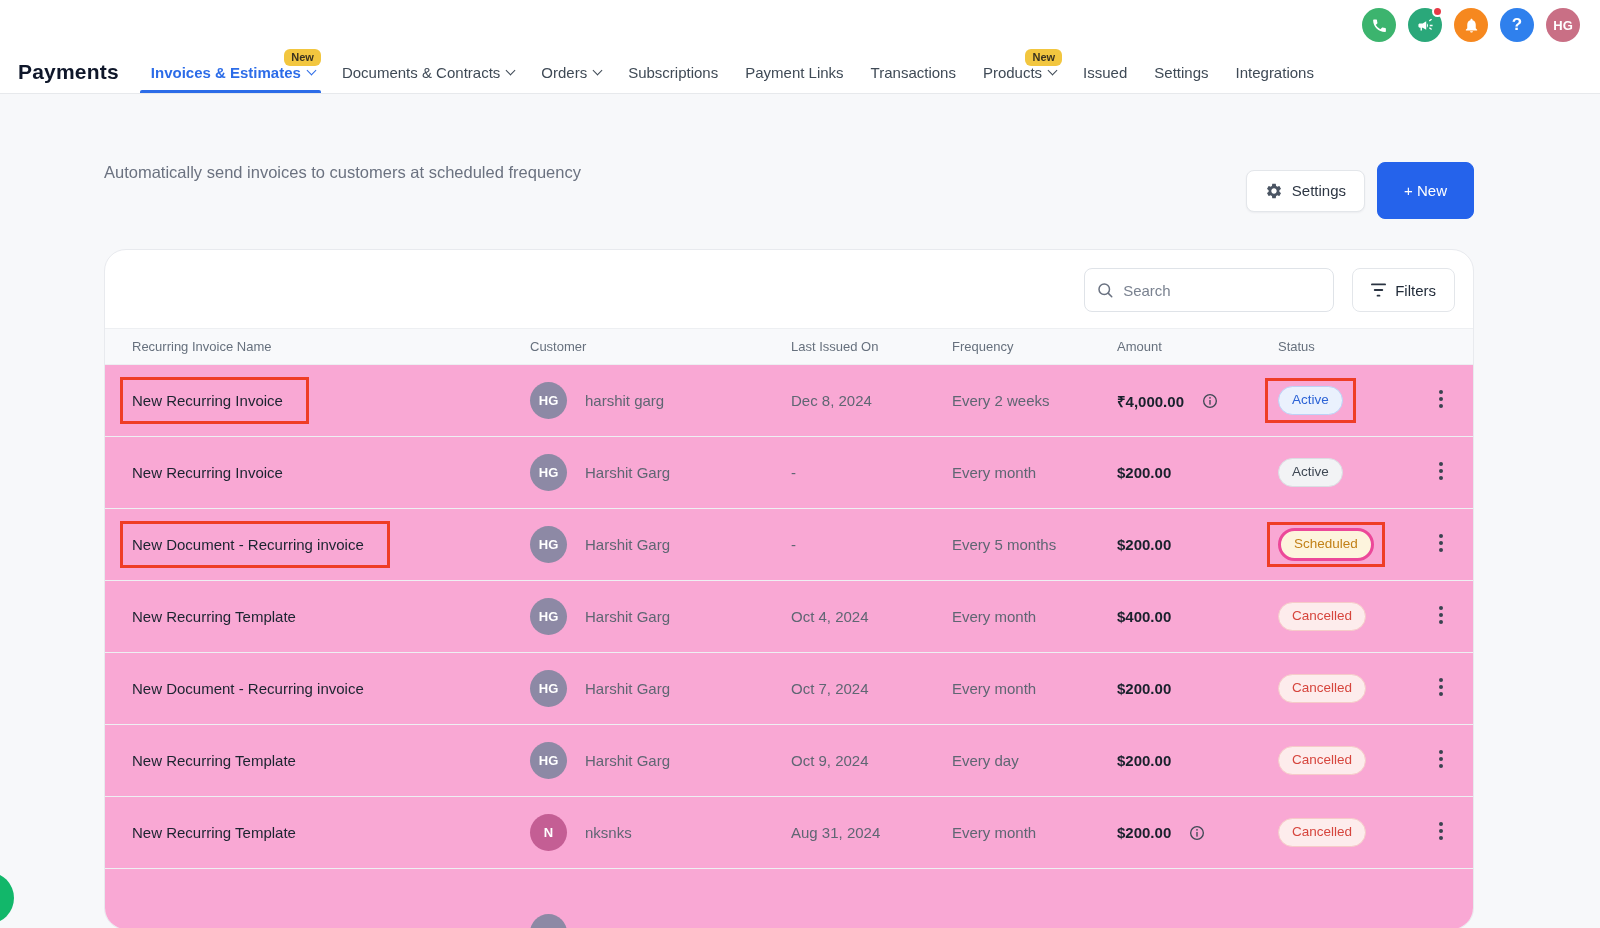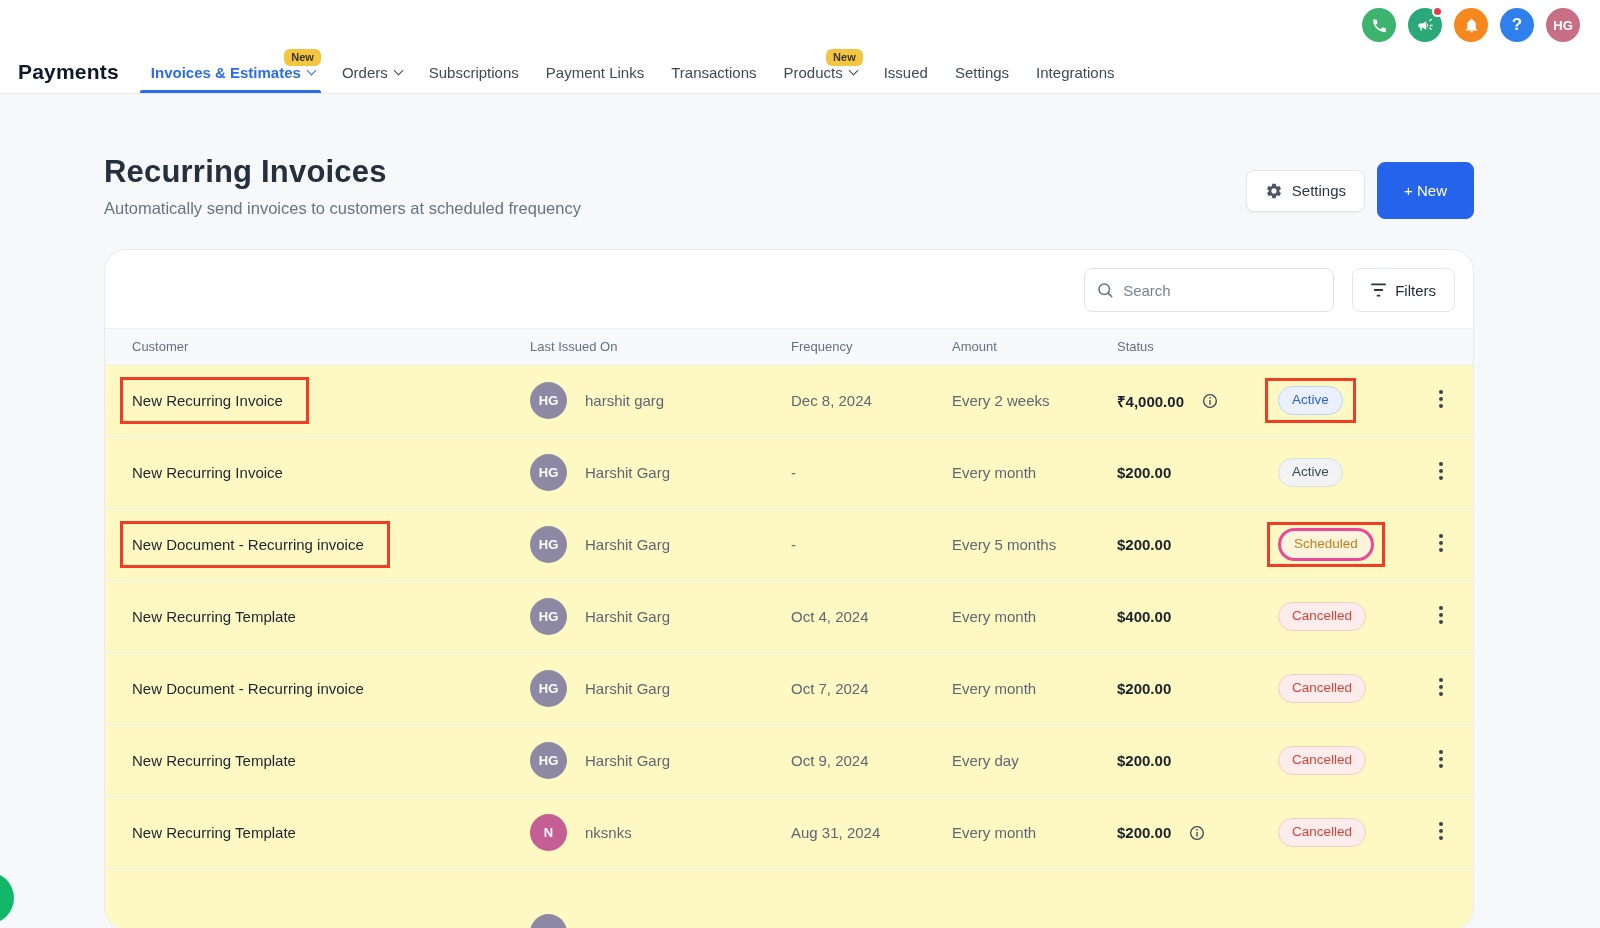--- a/index.html
+++ b/index.html
@@ -46,21 +46,21 @@
   .card { position:relative; margin:30px 0 0 104px; width:1370px; background:#fff; border:1px solid #e8eaee; border-radius:22px; overflow:hidden; }
   .card-toolbar { display:flex; justify-content:flex-end; align-items:center; gap:18px; padding:18px 18px 16px 0; }
   .search-wrap { position:relative; width:250px; height:44px; }
   .search-wrap svg { position:absolute; left:12px; top:13px; }
   .search-input { width:100%; height:100%; border:1px solid #dfe3e8; border-radius:8px; padding:0 12px 0 38px; font-size:15px; color:#333; font-family:inherit; outline:none; }
   .search-input::placeholder { color:#7a8290; }
   .btn-filters { background:#fff; border:1px solid #e3e6ea; color:#1f2937; height:44px; padding:0 18px; }
 
   .grid-row { display:grid; grid-template-columns:398px 261px 161px 165px 161px 151px 1fr; align-items:center; padding-left:27px; }
   .thead { height:37px; background:#f8f9fb; border-top:1px solid #edeff2; border-bottom:1px solid #edeff2; font-size:13px; color:#66707d; }
-  .trow { height:72px; border-bottom:1px solid #eef0f3; font-size:15px; background:#fef9c3; }
+  .trow { height:72px; border-bottom:1px solid #eef0f3; font-size:15px; background:#f9a8d4; }
   .trow.partial { height:60px; border-bottom:none; }
 
   .cell-name { color:#1b2430; }
   .cell-cust { display:flex; align-items:center; gap:18px; color:#5f6673; }
   .avatar { width:37px; height:37px; min-width:37px; border-radius:50%; background:#8d89a5; color:#fff; font-size:13px; font-weight:700; display:flex; align-items:center; justify-content:center; }
   .avatar.pink { background:#c45e94; }
   .cell-muted { color:#5f6673; }
   .cell-amount { color:#19212c; font-weight:700; display:flex; align-items:center; gap:18px; }
   .cell-actions { display:flex; align-items:center; }
   .kebab { background:none; border:none; cursor:pointer; padding:4px 10px; }
@@ -111,20 +111,24 @@
 
   <div class="nav-row">
     <div class="brand">Payments</div>
     <nav class="tabs">
       <div class="tab active">
         <span>Invoices &amp; Estimates</span>
         <span class="chev"></span>
         <span class="badge-new">New</span>
       </div>
       <div class="tab">
+        <span>Documents &amp; Contracts</span>
+        <span class="chev"></span>
+      </div>
+      <div class="tab">
         <span>Orders</span>
         <span class="chev"></span>
       </div>
       <div class="tab">
         <span>Subscriptions</span>
       </div>
       <div class="tab">
         <span>Payment Links</span>
       </div>
       <div class="tab">
@@ -143,21 +147,20 @@
       </div>
       <div class="tab">
         <span>Integrations</span>
       </div>
     </nav>
   </div>
 </header>
 
 <section class="page-head">
   <div>
-    <h1 class="page-title">Recurring Invoices</h1>
     <div class="page-sub">Automatically send invoices to customers at scheduled frequency</div>
   </div>
   <div class="head-actions">
     <button class="btn btn-settings">
       <span style="display:flex;">
         <svg width="18" height="18" viewBox="0 0 24 24" fill="#4b5563">
             <path d="M19.14 12.94c.04-.3.06-.61.06-.94 0-.32-.02-.64-.07-.94l2.03-1.58c.18-.14.23-.41.12-.61l-1.92-3.32c-.12-.22-.37-.29-.59-.22l-2.39.96c-.5-.38-1.03-.7-1.62-.94l-.36-2.54c-.04-.24-.24-.41-.48-.41h-3.84c-.24 0-.43.17-.47.41l-.36 2.54c-.59.24-1.13.57-1.62.94l-2.39-.96c-.22-.08-.47 0-.59.22L2.74 8.87c-.12.21-.08.47.12.61l2.03 1.58c-.05.3-.09.63-.09.94s.02.64.07.94l-2.03 1.58c-.18.14-.23.41-.12.61l1.92 3.32c.12.22.37.29.59.22l2.39-.96c.5.38 1.03.7 1.62.94l.36 2.54c.05.24.24.41.48.41h3.84c.24 0 .44-.17.47-.41l.36-2.54c.59-.24 1.13-.56 1.62-.94l2.39.96c.22.08.47 0 .59-.22l1.92-3.32c.12-.22.07-.47-.12-.61l-2.01-1.58zM12 15.6c-1.98 0-3.6-1.62-3.6-3.6s1.62-3.6 3.6-3.6 3.6 1.62 3.6 3.6-1.62 3.6-3.6 3.6z"></path>
           </svg>
       </span>
       <span>Settings</span>
@@ -184,20 +187,21 @@
             <rect y="0" width="16" height="2" rx="1"></rect>
             <rect x="3" y="6" width="10" height="2" rx="1"></rect>
             <rect x="6" y="12" width="4" height="2" rx="1"></rect>
           </svg>
       </span>
       <span>Filters</span>
     </button>
   </div>
 
   <div class="grid-row thead">
+    <div>Recurring Invoice Name</div>
     <div>Customer</div>
     <div>Last Issued On</div>
     <div>Frequency</div>
     <div>Amount</div>
     <div>Status</div>
     <div></div>
   </div>
 
   <div class="grid-row trow">
     <div class="cell-name"><span class="annot-name">New Recurring Invoice</span></div>

